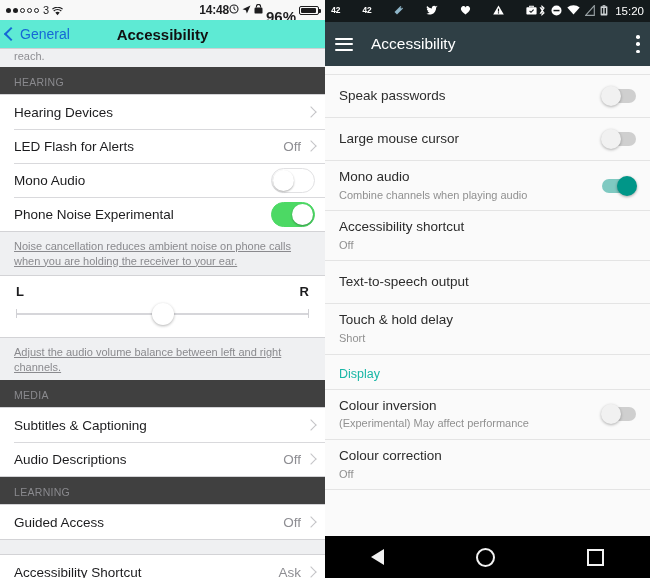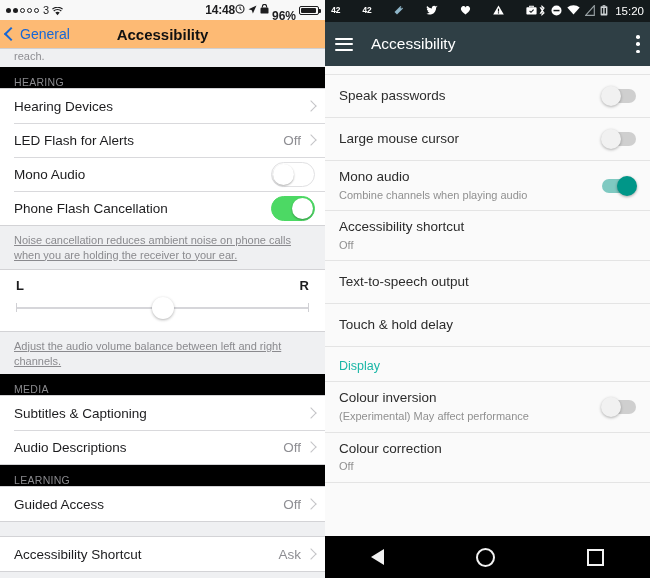--- a/index.html
+++ b/index.html
@@ -28,24 +28,24 @@
   .dot{width:5px;height:5px;border-radius:50%;background:#1d1d1f;display:block;}
   .dot.hollow{background:transparent;border:1px solid #1d1d1f;width:3px;height:3px;}
   .carrier{font-size:11px;font-weight:normal;margin-left:1px;}
   .wifi-ios{display:inline-block;width:11px;height:9px;position:relative;}
   .batt{
     width:20px;height:9px;border:1px solid #1d1d1f;border-radius:2px;
     position:relative;box-sizing:border-box;
   }
   .batt::after{content:"";position:absolute;right:-3px;top:2.5px;width:2px;height:4px;background:#1d1d1f;border-radius:0 1px 1px 0;}
   .batt .fill{position:absolute;left:1px;top:1px;bottom:1px;width:85%;background:#1d1d1f;border-radius:1px;}
-  .pct{font-size:12px;margin-top:12px;}
+  .pct{font-size:15px;margin-top:12px;}
 
   .ios-nav{
-    height:28px;background:#fdba74;position:relative;
+    height:28px;background:#5eead4;position:relative;
     border-bottom:1px solid #cfcfd2;display:flex;align-items:center;
   }
   .ios-back{
     display:flex;align-items:center;gap:3px;color:#1667d6;
     font-size:14px;padding-left:6px;cursor:pointer;
   }
   .chev-left{
     width:8px;height:8px;border-left:2.2px solid #1667d6;border-bottom:2.2px solid #1667d6;
     transform:rotate(45deg);display:inline-block;margin-right:1px;
   }
@@ -54,21 +54,21 @@
     font-size:15px;font-weight:bold;color:#111;pointer-events:none;
   }
 
   .ios-scroll{height:530px;overflow:hidden;}
   .clip-text{
     font-size:11px;color:#8e8e93;padding:1px 14px 6px 14px;
     height:11px;overflow:hidden;background:#eff0f2;
   }
   .sec-head{
     font-size:10.5px;color:#8a8a8e;letter-spacing:0.3px;
-    padding:9px 14px 0 14px;background:#000000;text-transform:uppercase;
+    padding:9px 14px 6px 14px;background:#404040;text-transform:uppercase;
   }
   .gap{height:14px;background:#eff0f2;}
   .group{background:#fff;border-top:1px solid #d3d3d6;border-bottom:1px solid #d3d3d6;}
   .row{
     height:34px;display:flex;align-items:center;padding:0 10px 0 14px;
     background:#fff;position:relative;box-sizing:border-box;cursor:pointer;
   }
   .row + .row::before{
     content:"";position:absolute;left:14px;right:0;top:0;height:1px;background:#d9d9dc;
   }
@@ -244,21 +244,21 @@
           <span class="value">Off</span>
           <span class="chev-right"></span>
         </div>
         <div class="row">
           <span class="label">Mono Audio</span>
           <span class="switch">
               <span class="knob"></span>
             </span>
         </div>
         <div class="row">
-          <span class="label">Phone Flash Cancellation</span>
+          <span class="label">Phone Noise Experimental</span>
           <span class="switch on">
               <span class="knob"></span>
             </span>
         </div>
       </div>
       <div class="footnote">Noise cancellation reduces ambient noise on phone calls when you are holding the receiver to your ear.</div>
 
       <div class="slider-group">
         <div class="lr">
           <span>L</span>
@@ -433,20 +433,21 @@
 
       <div class="and-row">
         <div class="txt">
           <div class="t1">Text-to-speech output</div>
         </div>
       </div>
 
       <div class="and-row">
         <div class="txt">
           <div class="t1">Touch &amp; hold delay</div>
+          <div class="t2">Short</div>
         </div>
       </div>
 
       <div class="and-sec">Display</div>
 
       <div class="and-row">
         <div class="txt">
           <div class="t1">Colour inversion</div>
           <div class="t2">(Experimental) May affect performance</div>
         </div>

